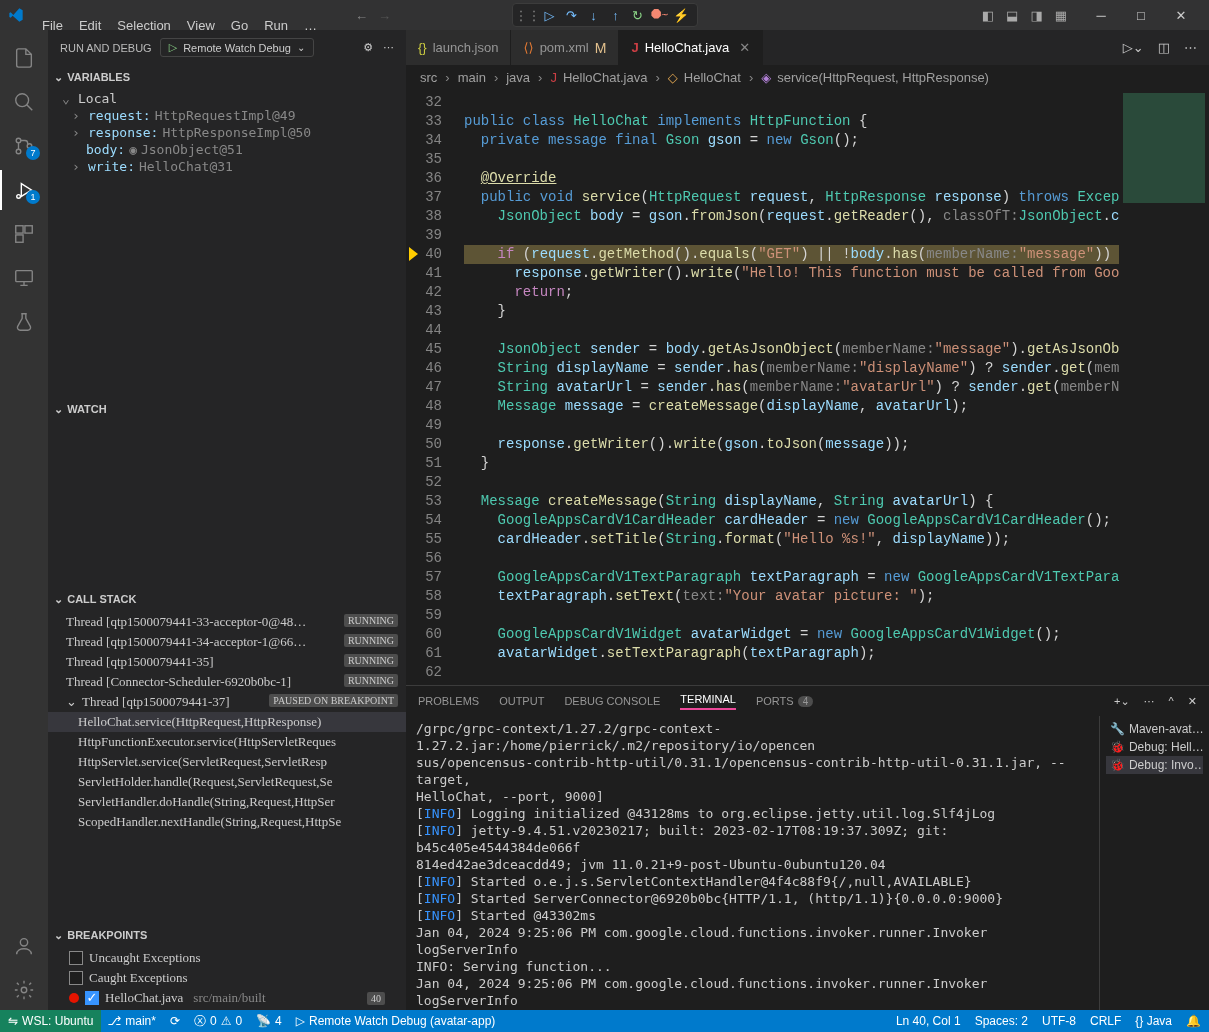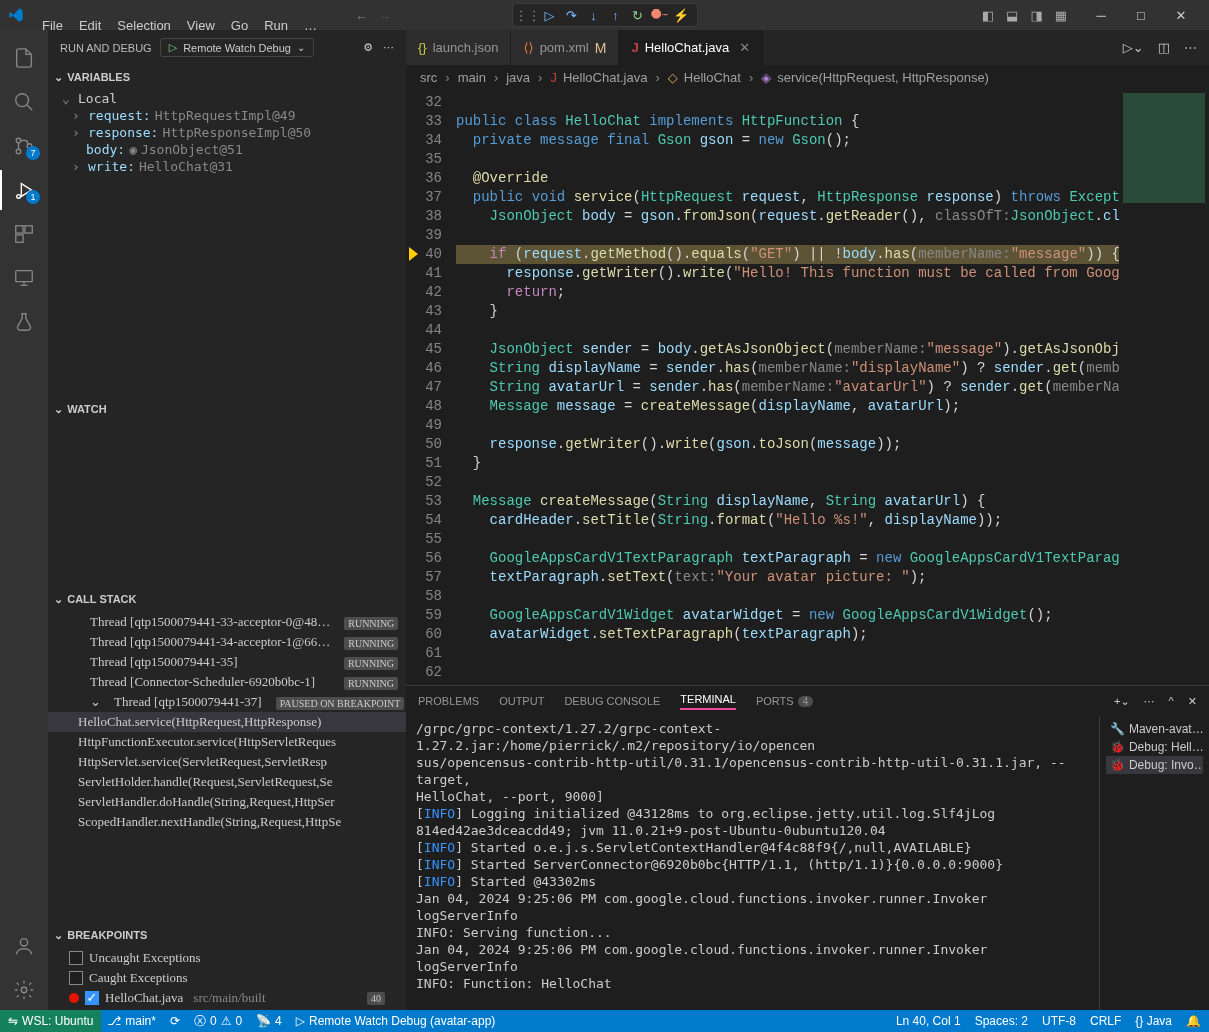--- a/index.html
+++ b/index.html
@@ -50,21 +50,21 @@
 .section-header { height:22px; display:flex; align-items:center; padding:0 6px; font-size:11px; font-weight:700; color:#ccc; cursor:pointer; gap:4px;}
 .section-body { padding:2px 0; font-family:"Consolas",monospace; font-size:13px;}
 .sb-row { display:flex; align-items:center; padding:1px 0 1px 24px; gap:4px; color:#ccc; white-space:nowrap; overflow:hidden;}
 .sb-row .chev { width:12px; color:#888;}
 .var-name { color:#9cdcfe;}
 .var-type { color:#888;}
 
 .watch-area { flex:0 0 190px; }
 
 .callstack { flex:1; overflow:hidden;}
-.cs-row { display:flex; align-items:flex-end; padding:2px 8px 2px 18px; font-family:"Segoe UI"; font-size:13px; white-space:nowrap; gap:14px;margin-left:24px;}
+.cs-row { display:flex; align-items:flex-start; padding:2px 8px 2px 18px; font-family:"Segoe UI"; font-size:13px; white-space:nowrap; gap:6px;}
 .cs-tag { background:#4d4d4d; font-size:10px; padding:1px 4px; border-radius:2px; margin-left:auto; color:#ccc;}
 .cs-frame { padding:2px 8px 2px 30px; font-size:13px; color:#ccc; white-space:nowrap; overflow:hidden;}
 
 .breakpoints { border-top:1px solid #3c3c3c00;}
 .bp-row { display:flex; align-items:center; padding:2px 21px; gap:6px;}
 .bp-chk { width:14px; height:14px; border:1px solid #888; background:#1e1e1e; cursor:pointer; display:flex; align-items:center; justify-content:center;}
 .bp-chk.checked { background:#3794ff; border-color:#3794ff; color:#fff;}
 .bp-dot { width:10px; height:10px; border-radius:50%; background:#e51400;}
 
 .editor-area { flex:1; display:flex; flex-direction:column; overflow:hidden; background:#1e1e1e;}
@@ -75,30 +75,30 @@
 .tab .close { color:#888; margin-left:4px;}
 .tabs .tab-actions { margin-left:auto; display:flex; gap:14px; padding:0 12px; align-items:center; color:#ccc;}
 
 .breadcrumb { height:24px; display:flex; align-items:center; padding:0 14px; gap:6px; font-size:13px; color:#a0a0a0; background:#1e1e1e;}
 .breadcrumb .bc-sep::before { content:"›"; margin:0 2px; color:#888;}
 
 .code { flex:1; display:flex; font-family:"Consolas","Courier New",monospace; font-size:14px; overflow:hidden; position:relative;}
 .gutter { width:50px; text-align:right; padding-right:14px; color:#858585; user-select:none; line-height:19px; padding-top:4px;}
 .gutter .ln { height:19px; position:relative;}
 .gutter .ln.current::before { content:""; position:absolute; left:3px; top:2px; width:0; height:0; border-top:7px solid transparent; border-bottom:7px solid transparent; border-left:9px solid #ffcc00;}
-.code-content { flex:1; line-height:19px; padding-top:4px; overflow:hidden;}
+.code-content { flex:1; line-height:19px; padding-top:4px; overflow:hidden;margin-left:8px;}
 .line { height:19px; white-space:pre;}
 .line.hl { background:#5d5435;}
 .kw { color:#569cd6;}
 .kw2 { color:#c586c0;}
 .type { color:#4ec9b0;}
 .fn { color:#dcdcaa;}
 .str { color:#ce9178;}
 .var { color:#9cdcfe;}
-.anno { color:#dcdcaa;}
+.anno { color:#dcdcaa;text-decoration:underline;}
 .op { color:#d4d4d4;}
 .param { color:#888;}
 .minimap { width:90px; background:#1e1e1e; position:relative;}
 .minimap .mm-block { position:absolute; left:4px; right:4px; background:linear-gradient(#3a4a3a22,#3a5a6a22);}
 
 .panel { height:325px; display:flex; flex-direction:column; background:#1e1e1e; border-top:1px solid #3c3c3c;}
 .panel-tabs { height:30px; display:flex; align-items:center; padding:0 12px; gap:20px; font-size:11px; color:#969696;}
 .panel-tab { cursor:pointer; display:flex; align-items:center; gap:4px;}
 .panel-tab.active { color:#fff; border-bottom:2px solid #ec4899; padding-bottom:3px;}
 .panel-tabs .pt-actions { margin-left:auto; display:flex; gap:14px; color:#ccc;}
@@ -424,20 +424,21 @@
 <div class="line"></div>
 <div class="line">    <span class="type">JsonObject</span> <span class="var">sender</span> <span class="op">=</span> <span class="var">body</span><span class="op">.</span><span class="fn">getAsJsonObject</span><span class="op">(</span><span class="param">memberName:</span><span class="str">"message"</span><span class="op">).</span><span class="fn">getAsJsonObjec</span></div>
 <div class="line">    <span class="type">String</span> <span class="var">displayName</span> <span class="op">=</span> <span class="var">sender</span><span class="op">.</span><span class="fn">has</span><span class="op">(</span><span class="param">memberName:</span><span class="str">"displayName"</span><span class="op">) ?</span> <span class="var">sender</span><span class="op">.</span><span class="fn">get</span><span class="op">(</span><span class="param">member</span></div>
 <div class="line">    <span class="type">String</span> <span class="var">avatarUrl</span> <span class="op">=</span> <span class="var">sender</span><span class="op">.</span><span class="fn">has</span><span class="op">(</span><span class="param">memberName:</span><span class="str">"avatarUrl"</span><span class="op">) ?</span> <span class="var">sender</span><span class="op">.</span><span class="fn">get</span><span class="op">(</span><span class="param">memberName</span></div>
 <div class="line">    <span class="type">Message</span> <span class="var">message</span> <span class="op">=</span> <span class="fn">createMessage</span><span class="op">(</span><span class="var">displayName</span><span class="op">,</span> <span class="var">avatarUrl</span><span class="op">);</span></div>
 <div class="line"></div>
 <div class="line">    <span class="var">response</span><span class="op">.</span><span class="fn">getWriter</span><span class="op">().</span><span class="fn">write</span><span class="op">(</span><span class="var">gson</span><span class="op">.</span><span class="fn">toJson</span><span class="op">(</span><span class="var">message</span><span class="op">));</span></div>
 <div class="line">  <span class="op">}</span></div>
 <div class="line"></div>
 <div class="line">  <span class="type">Message</span> <span class="fn">createMessage</span><span class="op">(</span><span class="type">String</span> <span class="var">displayName</span><span class="op">,</span> <span class="type">String</span> <span class="var">avatarUrl</span><span class="op">) {</span></div>
+<div class="line">    <span class="type">GoogleAppsCardV1CardHeader</span> <span class="var">cardHeader</span> <span class="op">=</span> <span class="kw">new</span> <span class="type">GoogleAppsCardV1CardHeader</span><span class="op">();</span></div>
 <div class="line">    <span class="var">cardHeader</span><span class="op">.</span><span class="fn">setTitle</span><span class="op">(</span><span class="type">String</span><span class="op">.</span><span class="fn">format</span><span class="op">(</span><span class="str">"Hello %s!"</span><span class="op">,</span> <span class="var">displayName</span><span class="op">));</span></div>
 <div class="line"></div>
 <div class="line">    <span class="type">GoogleAppsCardV1TextParagraph</span> <span class="var">textParagraph</span> <span class="op">=</span> <span class="kw">new</span> <span class="type">GoogleAppsCardV1TextParagra</span></div>
 <div class="line">    <span class="var">textParagraph</span><span class="op">.</span><span class="fn">setText</span><span class="op">(</span><span class="param">text:</span><span class="str">"Your avatar picture: "</span><span class="op">);</span></div>
 <div class="line"></div>
 <div class="line">    <span class="type">GoogleAppsCardV1Widget</span> <span class="var">avatarWidget</span> <span class="op">=</span> <span class="kw">new</span> <span class="type">GoogleAppsCardV1Widget</span><span class="op">();</span></div>
 <div class="line">    <span class="var">avatarWidget</span><span class="op">.</span><span class="fn">setTextParagraph</span><span class="op">(</span><span class="var">textParagraph</span><span class="op">);</span></div>
 <div class="line"></div>
       </div>
       <div class="minimap">
@@ -461,20 +462,21 @@
           <span>^</span>
           <span>✕</span>
         </div>
       </div>
       <div class="panel-body">
         <div class="terminal" id="term">
             <div>/grpc/grpc-context/1.27.2/grpc-context-1.27.2.jar:/home/pierrick/.m2/repository/io/opencen</div>
             <div>sus/opencensus-contrib-http-util/0.31.1/opencensus-contrib-http-util-0.31.1.jar, --target,</div>
             <div>HelloChat, --port, 9000]</div>
             <div>[<span class="info">INFO</span>] Logging initialized @43128ms to org.eclipse.jetty.util.log.Slf4jLog</div>
+            <div>[<span class="info">INFO</span>] jetty-9.4.51.v20230217; built: 2023-02-17T08:19:37.309Z; git: b45c405e4544384de066f</div>
             <div>814ed42ae3dceacdd49; jvm 11.0.21+9-post-Ubuntu-0ubuntu120.04</div>
             <div>[<span class="info">INFO</span>] Started o.e.j.s.ServletContextHandler@4f4c88f9{/,null,AVAILABLE}</div>
             <div>[<span class="info">INFO</span>] Started ServerConnector@6920b0bc{HTTP/1.1, (http/1.1)}{0.0.0.0:9000}</div>
             <div>[<span class="info">INFO</span>] Started @43302ms</div>
             <div>Jan 04, 2024 9:25:06 PM com.google.cloud.functions.invoker.runner.Invoker logServerInfo</div>
             <div>INFO: Serving function...</div>
             <div>Jan 04, 2024 9:25:06 PM com.google.cloud.functions.invoker.runner.Invoker logServerInfo</div>
             <div>INFO: Function: HelloChat</div>
           </div>
         <div class="term-side">

